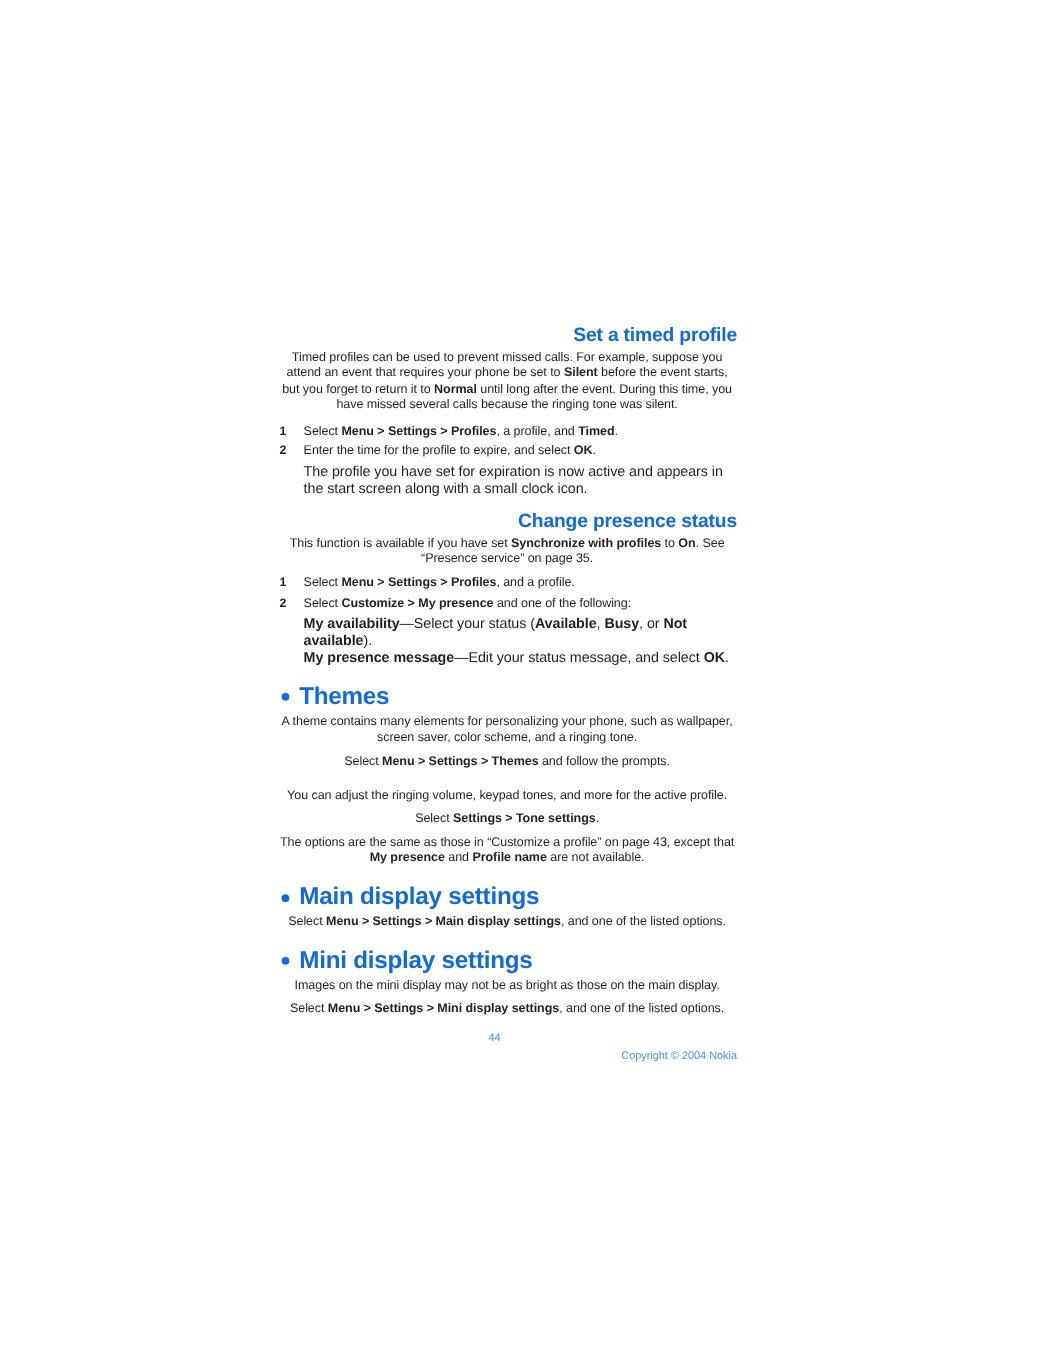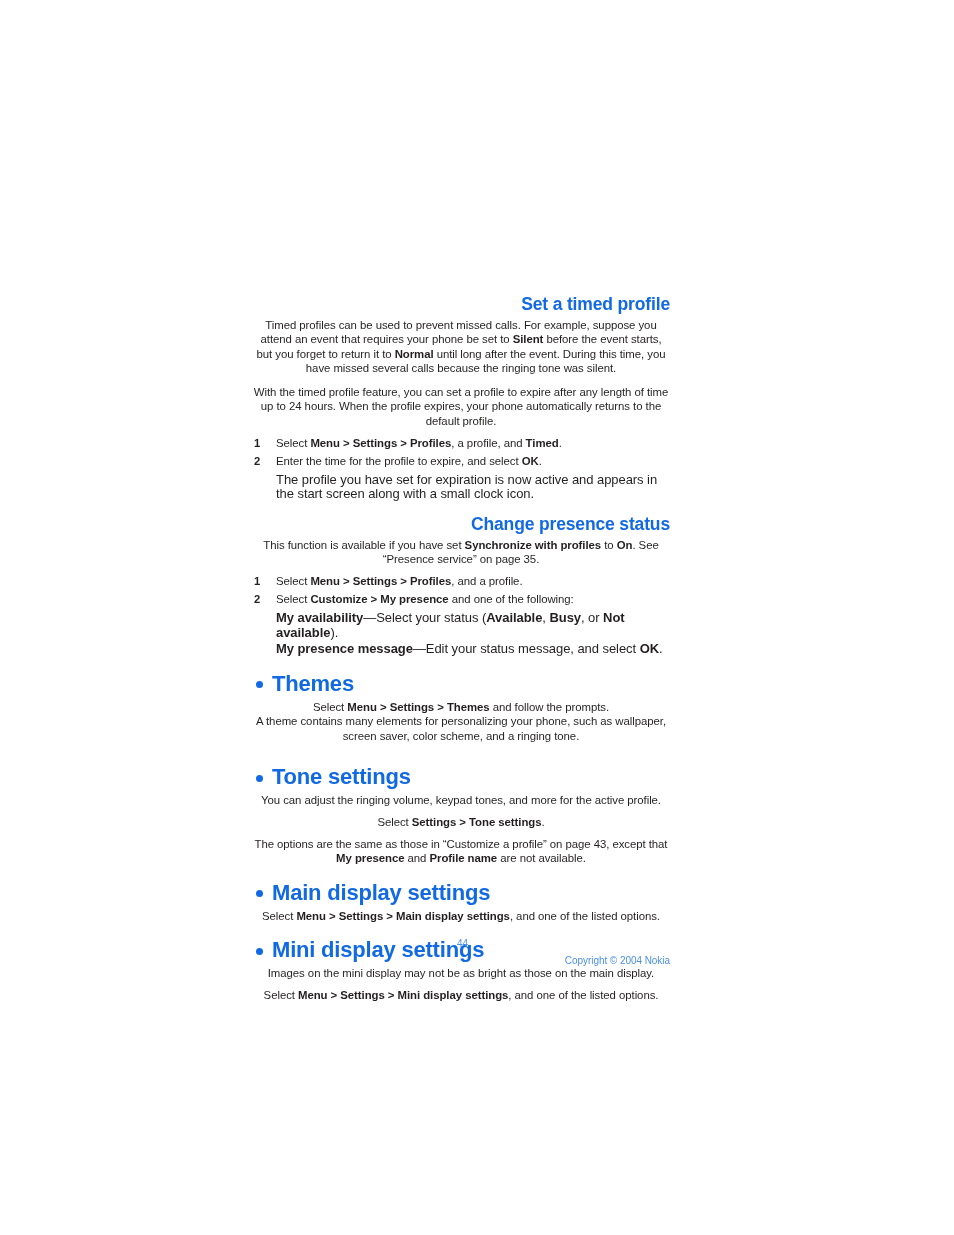--- a/index.html
+++ b/index.html
@@ -106,40 +106,39 @@
     position: absolute;
     left: 252px;
     top: 938px;
     width: 418px;
     font-size: 10px;
     color: #4b8fe6;
     letter-spacing: -0.05px;
   }
   .footer .pageno {
     position: absolute;
-    left: 205px;
+    left: 192px;
     top: 0;
   }
   .footer .copyright {
     position: absolute;
     right: 0;
     top: 17px;
     white-space: nowrap;
   }
 </style>
 </head>
 <body>
 
 <div class="page">
 
   <h2 class="h2">Set a timed profile</h2>
 
   <p class="body"><span>Timed profiles can be used to prevent missed calls. For example, suppose you attend an event that requires your phone be set to </span><b>Silent</b><span> before the event starts, but you forget to return it to </span><b>Normal</b><span> until long after the event. During this time, you have missed several calls because the ringing tone was silent.</span></p>
 
-  <p class="body tight">With the timed profile feature, you can set a profile to expire after any length of time up to 24 hours. When the profile expires, your phone automatically returns to the default profile.</p>
 
   <ol class="steps">
     <li class="step"><span class="num">1</span><span>Select </span><b>Menu &gt; Settings &gt; Profiles</b><span>, a profile, and </span><b>Timed</b><span>.</span></li>
     <li class="step"><span class="num">2</span><span>Enter the time for the profile to expire, and select </span><b>OK</b><span>.</span></li>
   </ol>
   <div class="substep spaced">The profile you have set for expiration is now active and appears in the start screen along with a small clock icon.</div>
 
   <div class="block-gap-10"></div>
 
   <h2 class="h2">Change presence status</h2>
@@ -155,30 +154,26 @@
 
   <div class="substep"><b>My presence message</b><span>—Edit your status message, and select </span><b>OK</b><span>.</span></div>
 
   <div class="block-gap-14"></div>
 
   <h1 class="h1">
       <span class="bullet"></span>
       <span>Themes</span>
     </h1>
 
+  <p class="body tight">A theme contains many elements for personalizing your phone, such as wallpaper, screen saver, color scheme, and a ringing tone.</p>
+
   <p class="body last"><span>Select </span><b>Menu &gt; Settings &gt; Themes</b><span> and follow the prompts.</span></p>
 
-  <p class="body tight">A theme contains many elements for personalizing your phone, such as wallpaper, screen saver, color scheme, and a ringing tone.</p>
-
   <div class="block-gap-16"></div>
 
-  <h1 class="h1">
-      <span class="bullet"></span>
-      <span>Tone settings</span>
-    </h1>
 
   <p class="body tight">You can adjust the ringing volume, keypad tones, and more for the active profile.</p>
 
   <p class="body tight"><span>Select </span><b>Settings &gt; Tone settings</b><span>.</span></p>
 
   <p class="body last"><span>The options are the same as those in “Customize a profile” on page 43, except that </span><b>My presence</b><span> and </span><b>Profile name</b><span> are not available.</span></p>
 
   <div class="block-gap-16"></div>
 
   <h1 class="h1">

